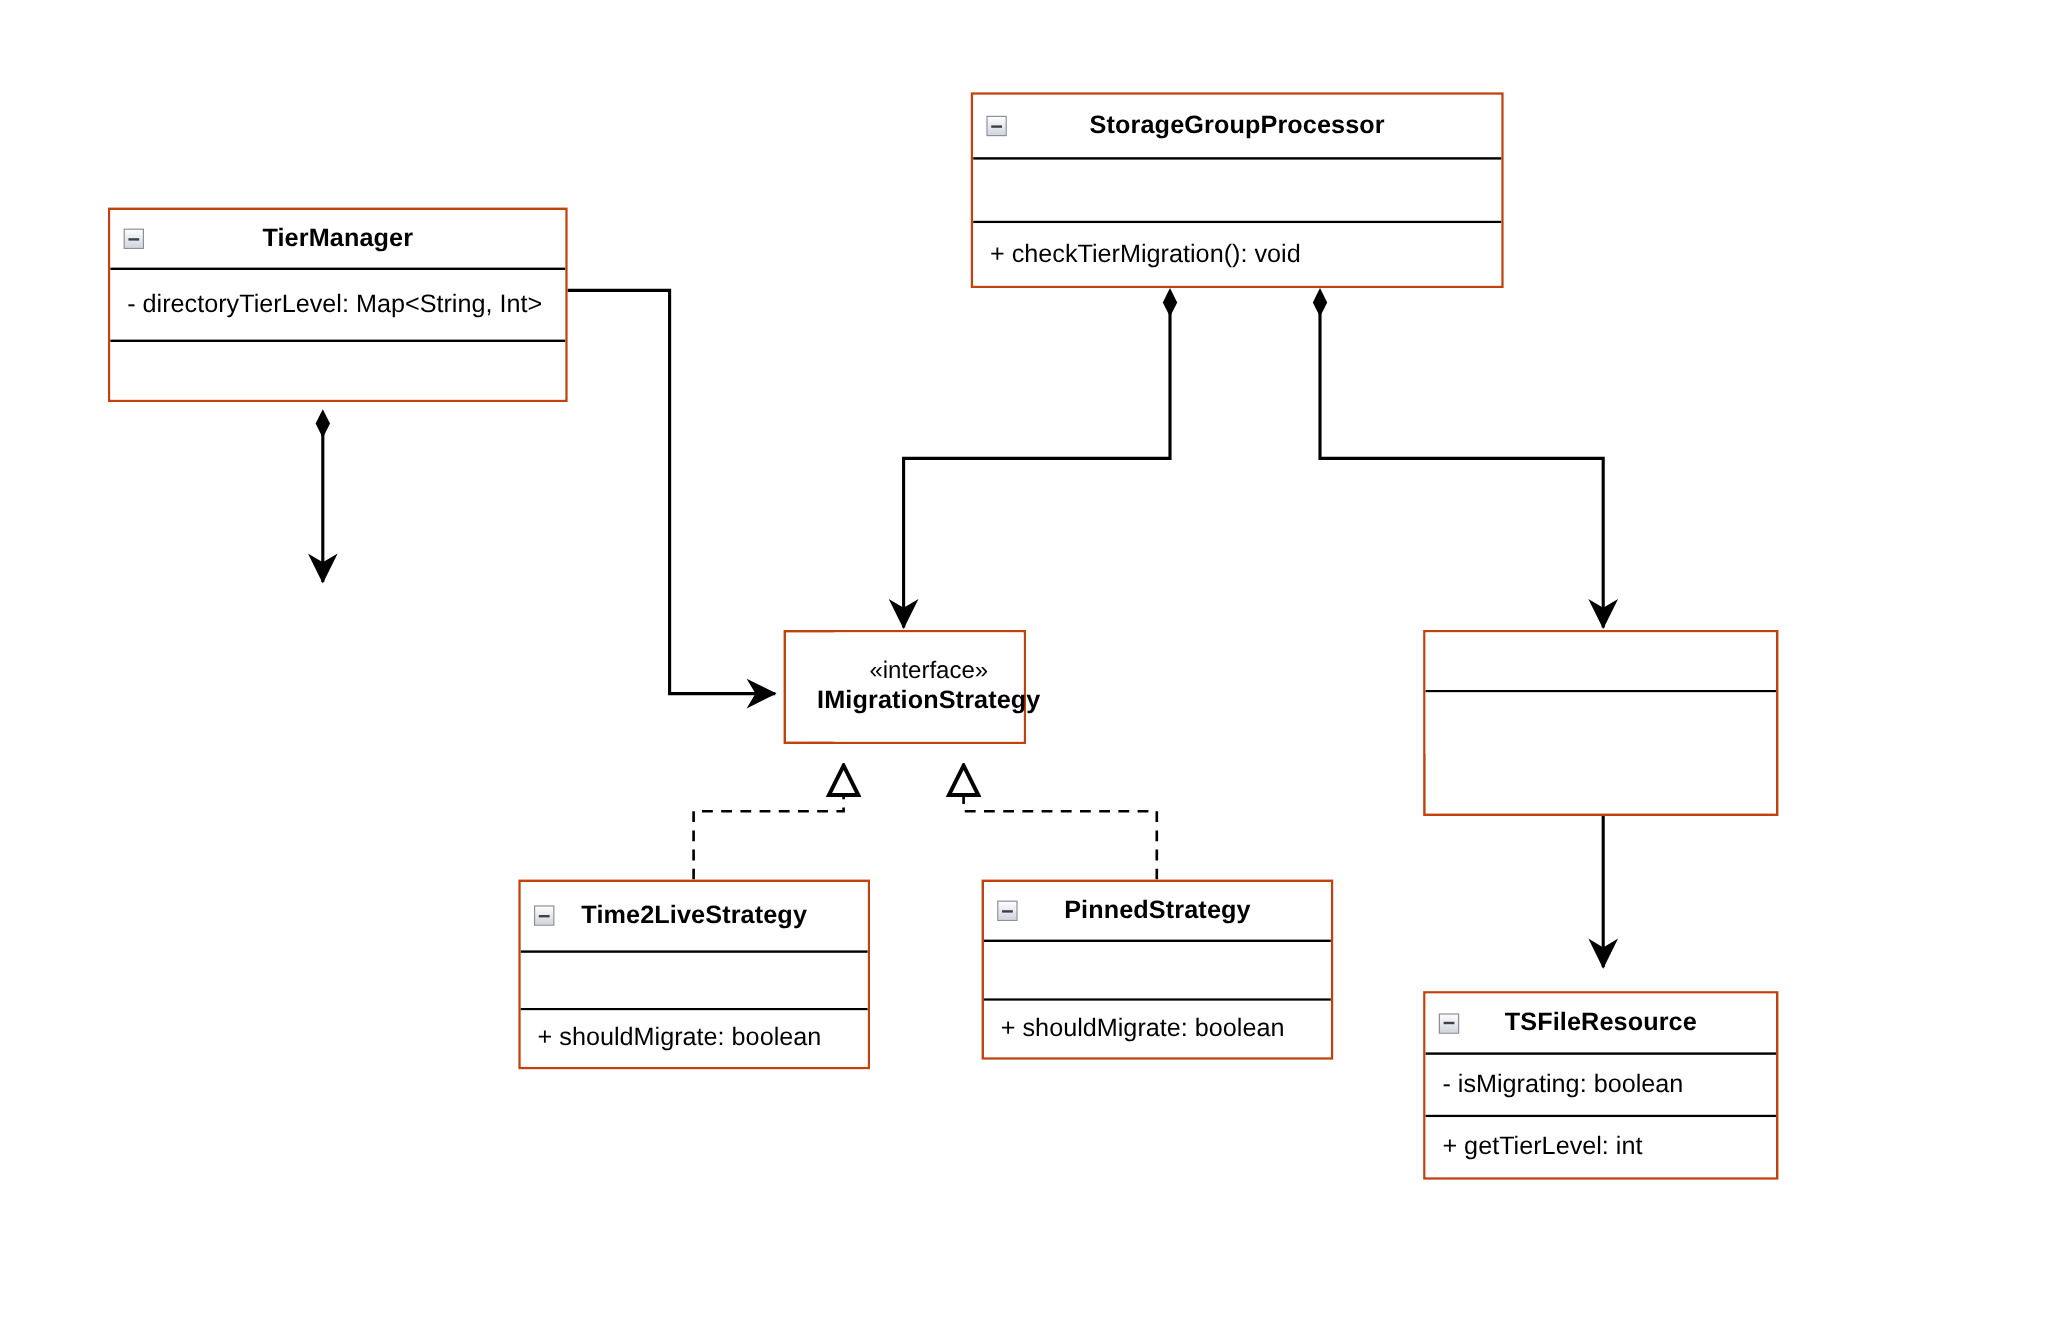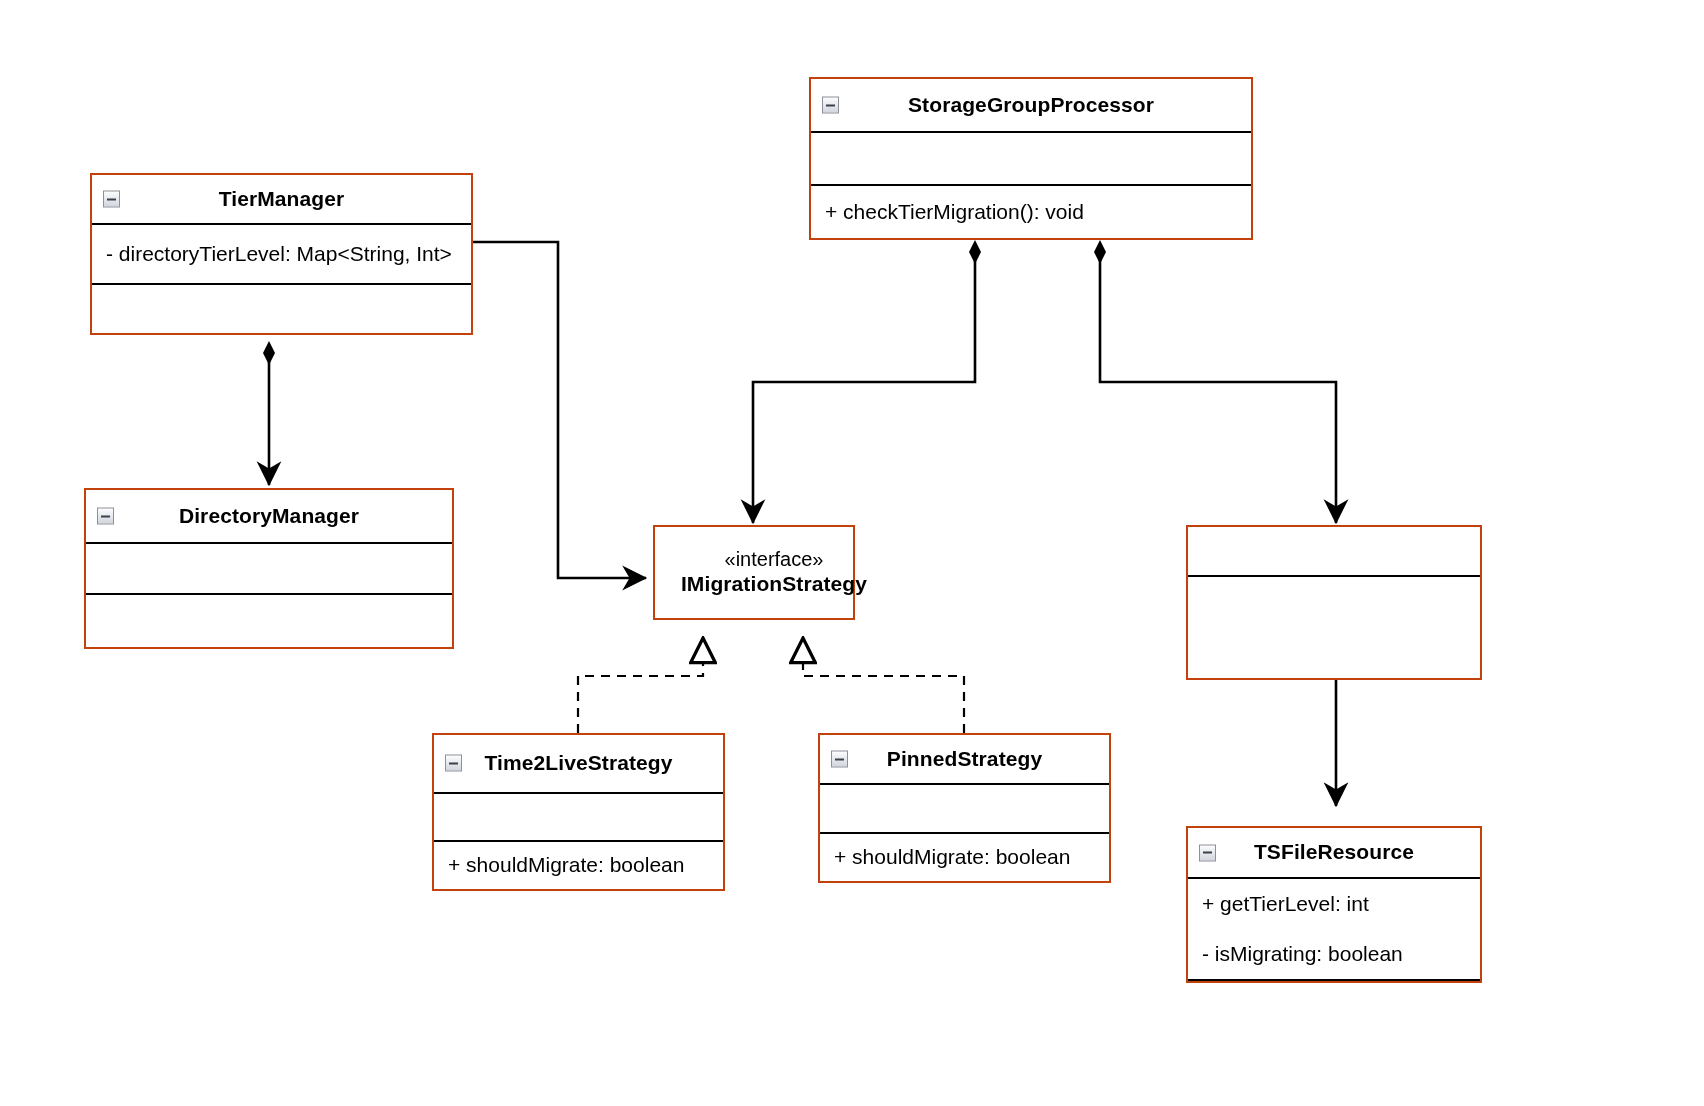--- a/index.html
+++ b/index.html
@@ -155,36 +155,20 @@
       </span>
     </div>
     <div class="uml-compartment ruled" style="height:64px;">
       <span>- directoryTierLevel: Map&lt;String, Int&gt;</span>
     </div>
     <div class="uml-compartment empty" style="height:52px;">
       <span></span>
     </div>
   </div>
 
-  <div class="uml-class" style="left:84px; top:488px; width:370px; height:161px;">
-    <div class="uml-header" style="height:54px;">
-      <span class="collapse-icon">
-          <i></i>
-        </span>
-      <span class="title-stack">
-        <span class="class-name">DirectoryManager</span>
-      </span>
-    </div>
-    <div class="uml-compartment ruled empty" style="height:51px;">
-      <span></span>
-    </div>
-    <div class="uml-compartment empty" style="height:52px;">
-      <span></span>
-    </div>
-  </div>
 
   <div class="uml-class" style="left:809px; top:77px; width:444px; height:163px;">
     <div class="uml-header" style="height:54px;">
       <span class="collapse-icon">
           <i></i>
         </span>
       <span class="title-stack">
         <span class="class-name">StorageGroupProcessor</span>
       </span>
     </div>
@@ -250,21 +234,21 @@
 
   <div class="uml-class" style="left:1186px; top:810px; width:296px; height:157px;margin-top:16px;">
     <div class="uml-header" style="height:51px;">
       <span class="collapse-icon">
           <i></i>
         </span>
       <span class="title-stack">
         <span class="class-name">TSFileResource</span>
       </span>
     </div>
+    <div class="uml-compartment ruled" style="height:52px;">
+      <span>- isMigrating: boolean</span>
+    </div>
     <div class="uml-compartment" style="height:50px;">
       <span>+ getTierLevel: int</span>
     </div>
-    <div class="uml-compartment ruled" style="height:52px;">
-      <span>- isMigrating: boolean</span>
-    </div>
   </div>
 
 </div>
 
 </body></html>

